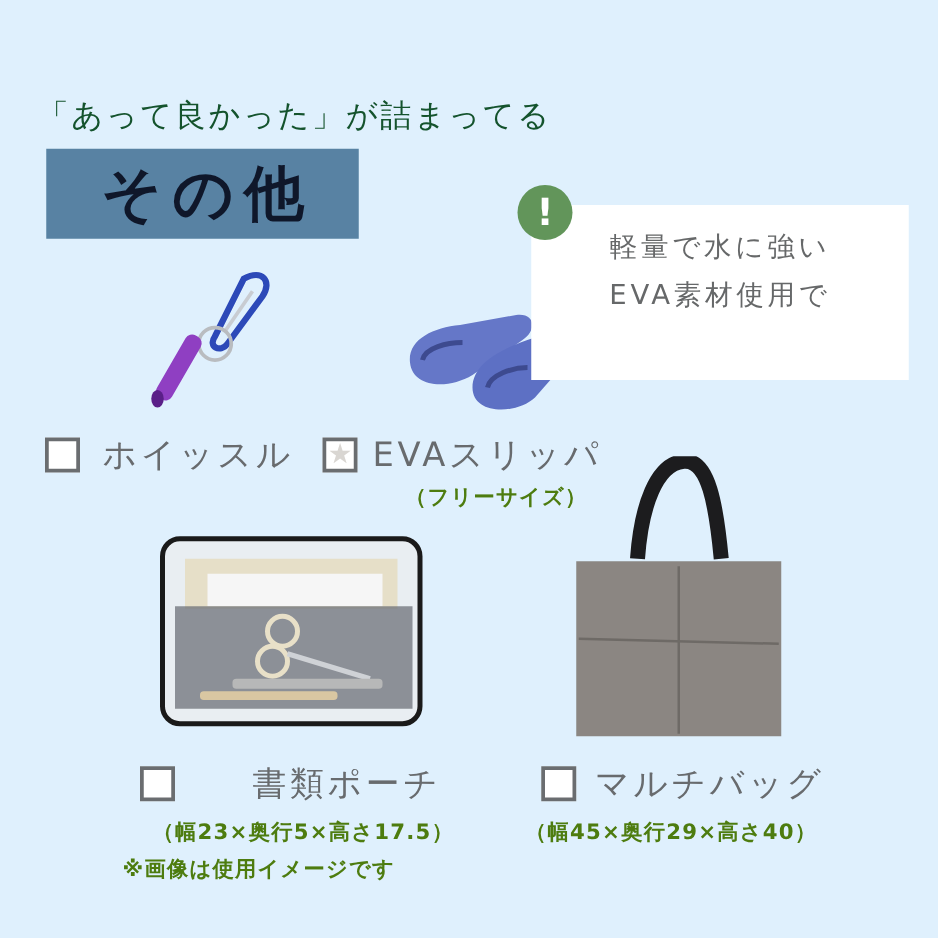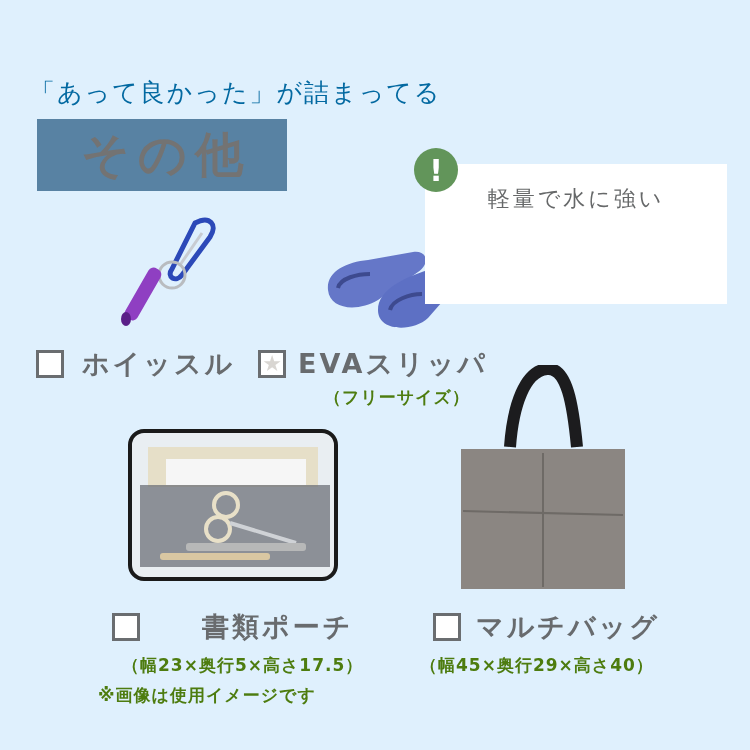--- a/index.html
+++ b/index.html
@@ -6,29 +6,29 @@
   body {
     width: 750px; height: 750px; overflow: hidden;
     background: #dff0fd;
     font-family: "DejaVu Sans", sans-serif;
     color: #6a6d70;
     position: relative;
   }
   .abs { position: absolute; }
   .tagline {
     left: 30px; top: 76px; font-size: 25px; letter-spacing: 2px;
-    color: #0369a1; white-space: nowrap;
+    color: #14532d; white-space: nowrap;
   }
   .title-box {
     left: 37px; top: 119px; width: 250px; height: 72px;
     background: #5882a3;
   }
   .title-text {
     left: 37px; top: 119px; width: 250px; height: 72px;
-    color: #737373; font-size: 48px; font-weight: bold;
+    color: #0f172a; font-size: 48px; font-weight: bold;
     letter-spacing: 8px; text-indent: 8px;
     display: flex; align-items: center; justify-content: center;
   }
   .callout {
     left: 425px; top: 164px; width: 302px; height: 140px;
     background: #ffffff;
   }
   .callout-text {
     left: 425px; top: 180px; width: 302px;
     text-align: center; font-size: 22px; line-height: 38px;
@@ -38,21 +38,21 @@
   .alert-badge {
     left: 414px; top: 148px; width: 44px; height: 44px; border-radius: 50%;
     background: #62955a; color: #ffffff; font-size: 30px; font-weight: bold;
     display: flex; align-items: center; justify-content: center;
   }
   .checkbox {
     width: 28px; height: 28px; background: #ffffff; border: 3px solid #6a6d70;
     box-sizing: border-box;
   }
   .item-label {
-    font-size: 27px; font-weight: bold; color: #686b6e; letter-spacing: 3px; white-space: nowrap;
+    font-size: 27px; font-weight: normal; color: #686b6e; letter-spacing: 3px; white-space: nowrap;
   }
   .sub-label { font-size: 17px; color: #4d7c0f; letter-spacing: 1px; white-space: nowrap; font-weight: bold; }
   .star {
     color: #d9d6d2; font-size: 22px; line-height: 22px;
     display: flex; align-items: center; justify-content: center;
   }
 </style>
 </head>
 <body>
 
@@ -72,20 +72,21 @@
   <path d="M10 50 C8 32 28 22 50 20 L95 12 C110 10 112 24 100 32 L60 60 C40 72 12 70 10 50 Z" fill="#6577c8"></path>
   <path d="M60 70 C60 50 85 38 110 30 L130 24 C145 22 148 36 138 46 L110 78 C95 92 60 92 60 70 Z" fill="#5d70c4"></path>
   <path d="M20 48 C22 38 40 34 52 34" fill="none" stroke="#3d4a8f" stroke-width="4"></path>
   <path d="M72 70 C74 60 92 54 104 54" fill="none" stroke="#3d4a8f" stroke-width="4"></path>
 </svg>
 
 <div class="abs callout"></div>
 <div class="abs alert-badge">!</div>
 <div class="abs callout-text">
   <span class="callout-line">軽量で水に強い</span>
+  <span class="callout-line">EVA素材使用で</span>
 </div>
 
 <div class="abs checkbox" style="left:36px;top:350px;"></div>
 <div class="abs item-label" style="left:82px;top:346px;">ホイッスル</div>
 
 <div class="abs checkbox star" style="left:258px;top:350px;">
   <span>★</span>
 </div>
 <div class="abs item-label" style="left:298px;top:346px;">EVAスリッパ</div>
 <div class="abs sub-label" style="left:324px;top:386px;">（フリーサイズ）</div>

